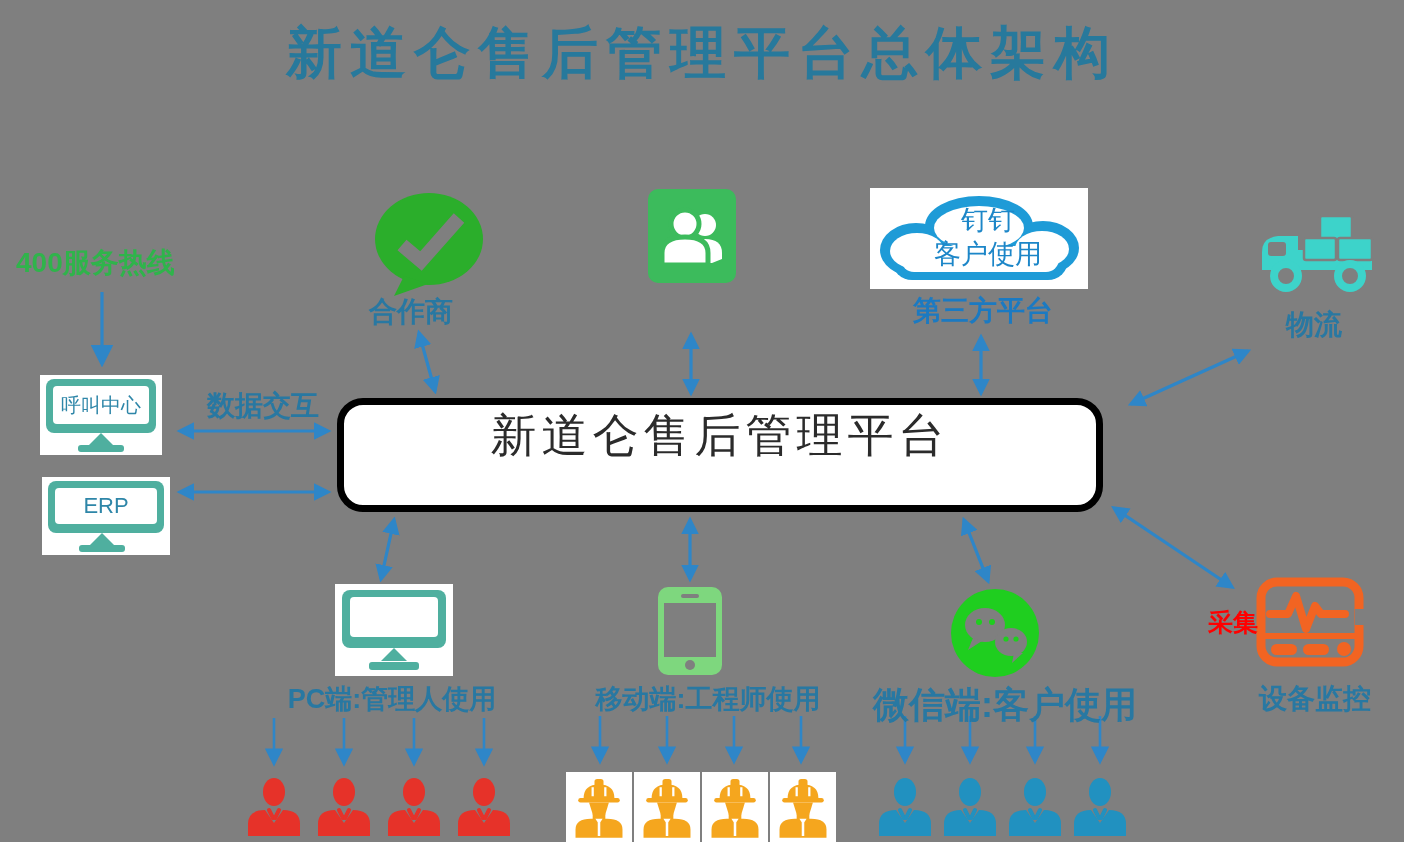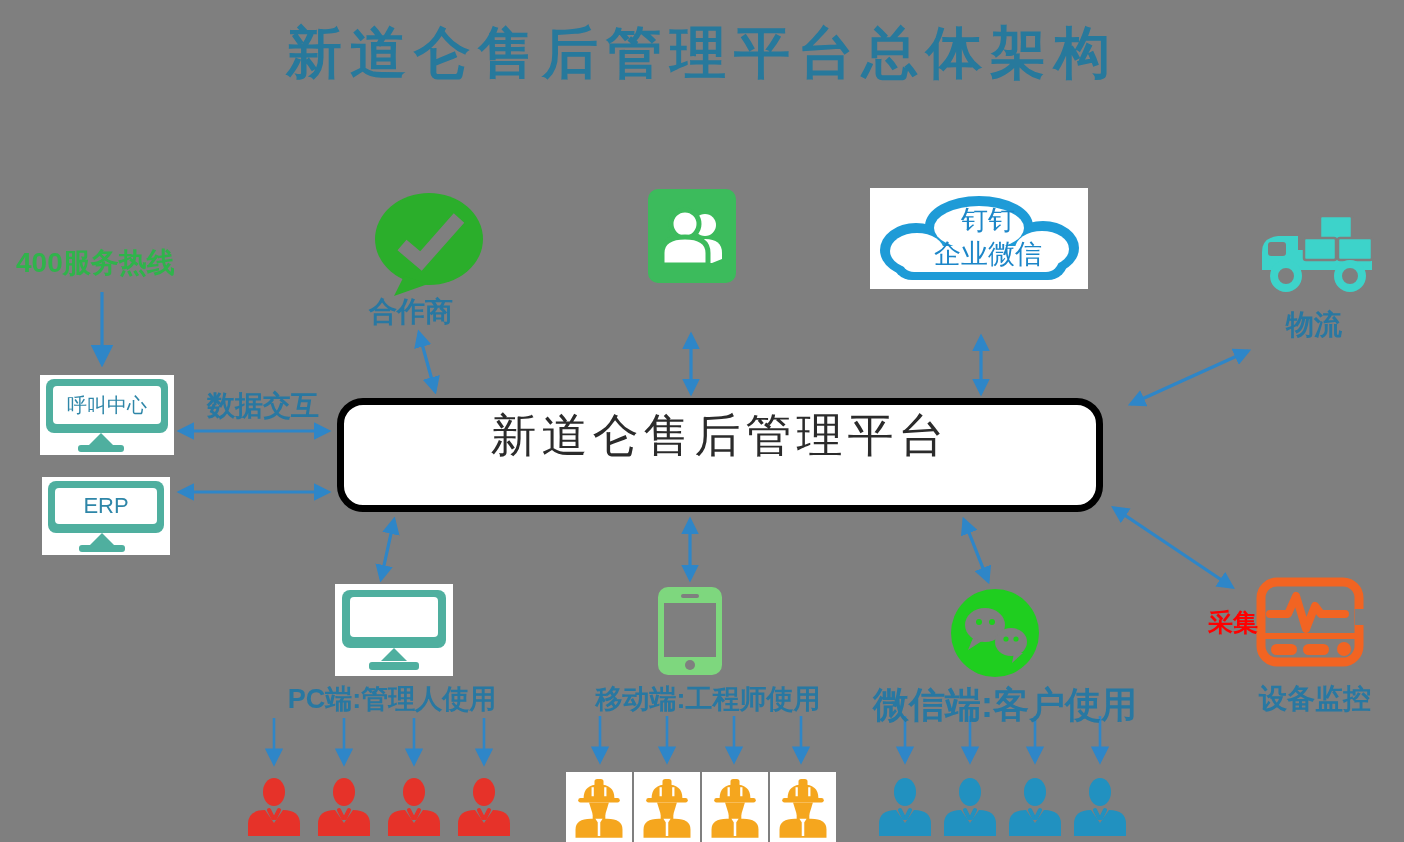--- a/index.html
+++ b/index.html
@@ -92,21 +92,21 @@
       <line x1="801" y1="716" x2="801" y2="761" marker-end="url(#mB)"></line>
       <line x1="905" y1="716" x2="905" y2="761" marker-end="url(#mB)"></line>
       <line x1="970" y1="716" x2="970" y2="761" marker-end="url(#mB)"></line>
       <line x1="1035" y1="716" x2="1035" y2="761" marker-end="url(#mB)"></line>
       <line x1="1100" y1="716" x2="1100" y2="761" marker-end="url(#mB)"></line>
     </g>
   </svg>
 
   <div class="lbl" style="left:16px;top:244px;font-size:28px;color:var(--hotline-green);">400服务热线</div>
 
-  <div class="card" style="left:40px;top:375px;width:134px;height:80px;">
+  <div class="card" style="left:40px;top:375px;width:122px;height:80px;">
     <div class="monitor">
       <div class="body" style="left:6px;right:6px;top:4px;height:54px;"></div>
       <div class="screen" style="left:13px;right:13px;top:11px;height:38px;font-size:20px;">呼叫中心</div>
       <div class="stand" style="left:48px;top:58px;"></div>
       <div class="base" style="left:38px;top:70px;width:46px;height:7px;"></div>
     </div>
   </div>
 
   <div class="lbl" style="left:207px;top:387px;font-size:28px;">数据交互</div>
 
@@ -143,22 +143,23 @@
         <rect x="22" y="52" width="176" height="40" rx="20"></rect>
       </g>
       <g fill="#fff">
         <ellipse cx="109" cy="40" rx="45" ry="22"></ellipse>
         <ellipse cx="47" cy="63" rx="27" ry="18"></ellipse>
         <ellipse cx="172" cy="61" rx="27" ry="18"></ellipse>
         <rect x="31" y="58" width="158" height="26" rx="13"></rect>
       </g>
     </svg>
     <div class="cloud-text" style="top:14px;font-size:27px;">钉钉</div>
-    <div class="cloud-text" style="top:48px;font-size:27px;">企业微信</div>
-  </div>
+    <div class="cloud-text" style="top:48px;font-size:27px;">客户使用</div>
+  </div>
+  <div class="lbl" style="left:893px;top:292px;width:180px;font-size:28px;color:var(--label-blue);">第三方平台</div>
 
   <svg class="abs" style="left:1256px;top:212px;" width="122" height="86" viewBox="0 0 122 86">
     <g fill="var(--truck-cyan)">
       <path d="M6,58 L6,40 Q6,26 22,24 L42,24 L42,58 Z"></path>
       <rect x="40" y="38" width="76" height="20"></rect>
       <rect x="64" y="4" width="32" height="24" rx="2" stroke="var(--background)" stroke-width="2.5"></rect>
       <rect x="48" y="26" width="32" height="22" rx="2" stroke="var(--background)" stroke-width="2.5"></rect>
       <rect x="82" y="26" width="34" height="22" rx="2" stroke="var(--background)" stroke-width="2.5"></rect>
     </g>
     <rect x="12" y="30" width="18" height="14" rx="3" fill="var(--background)"></rect>

